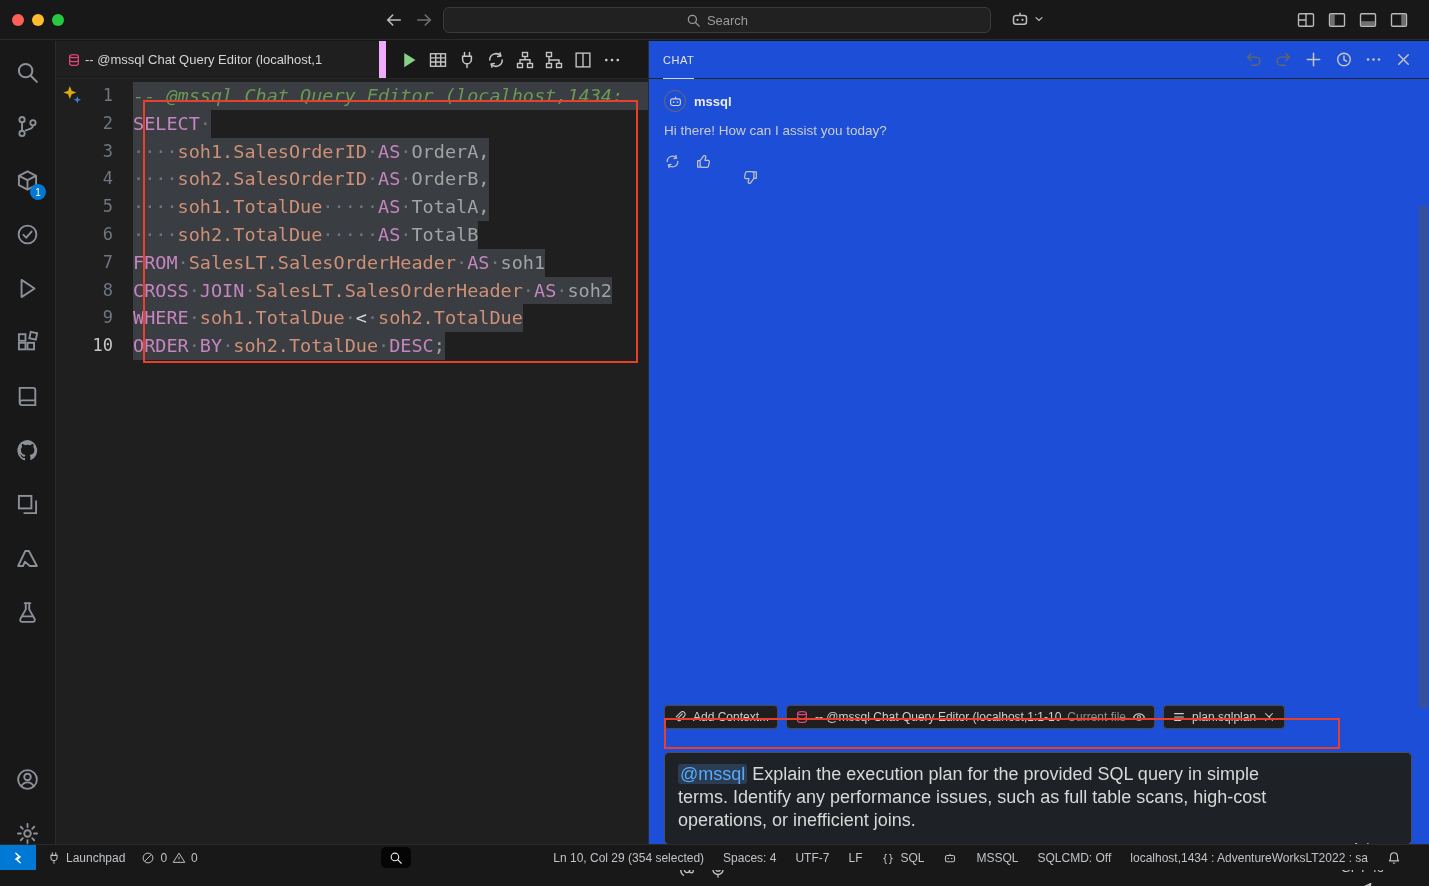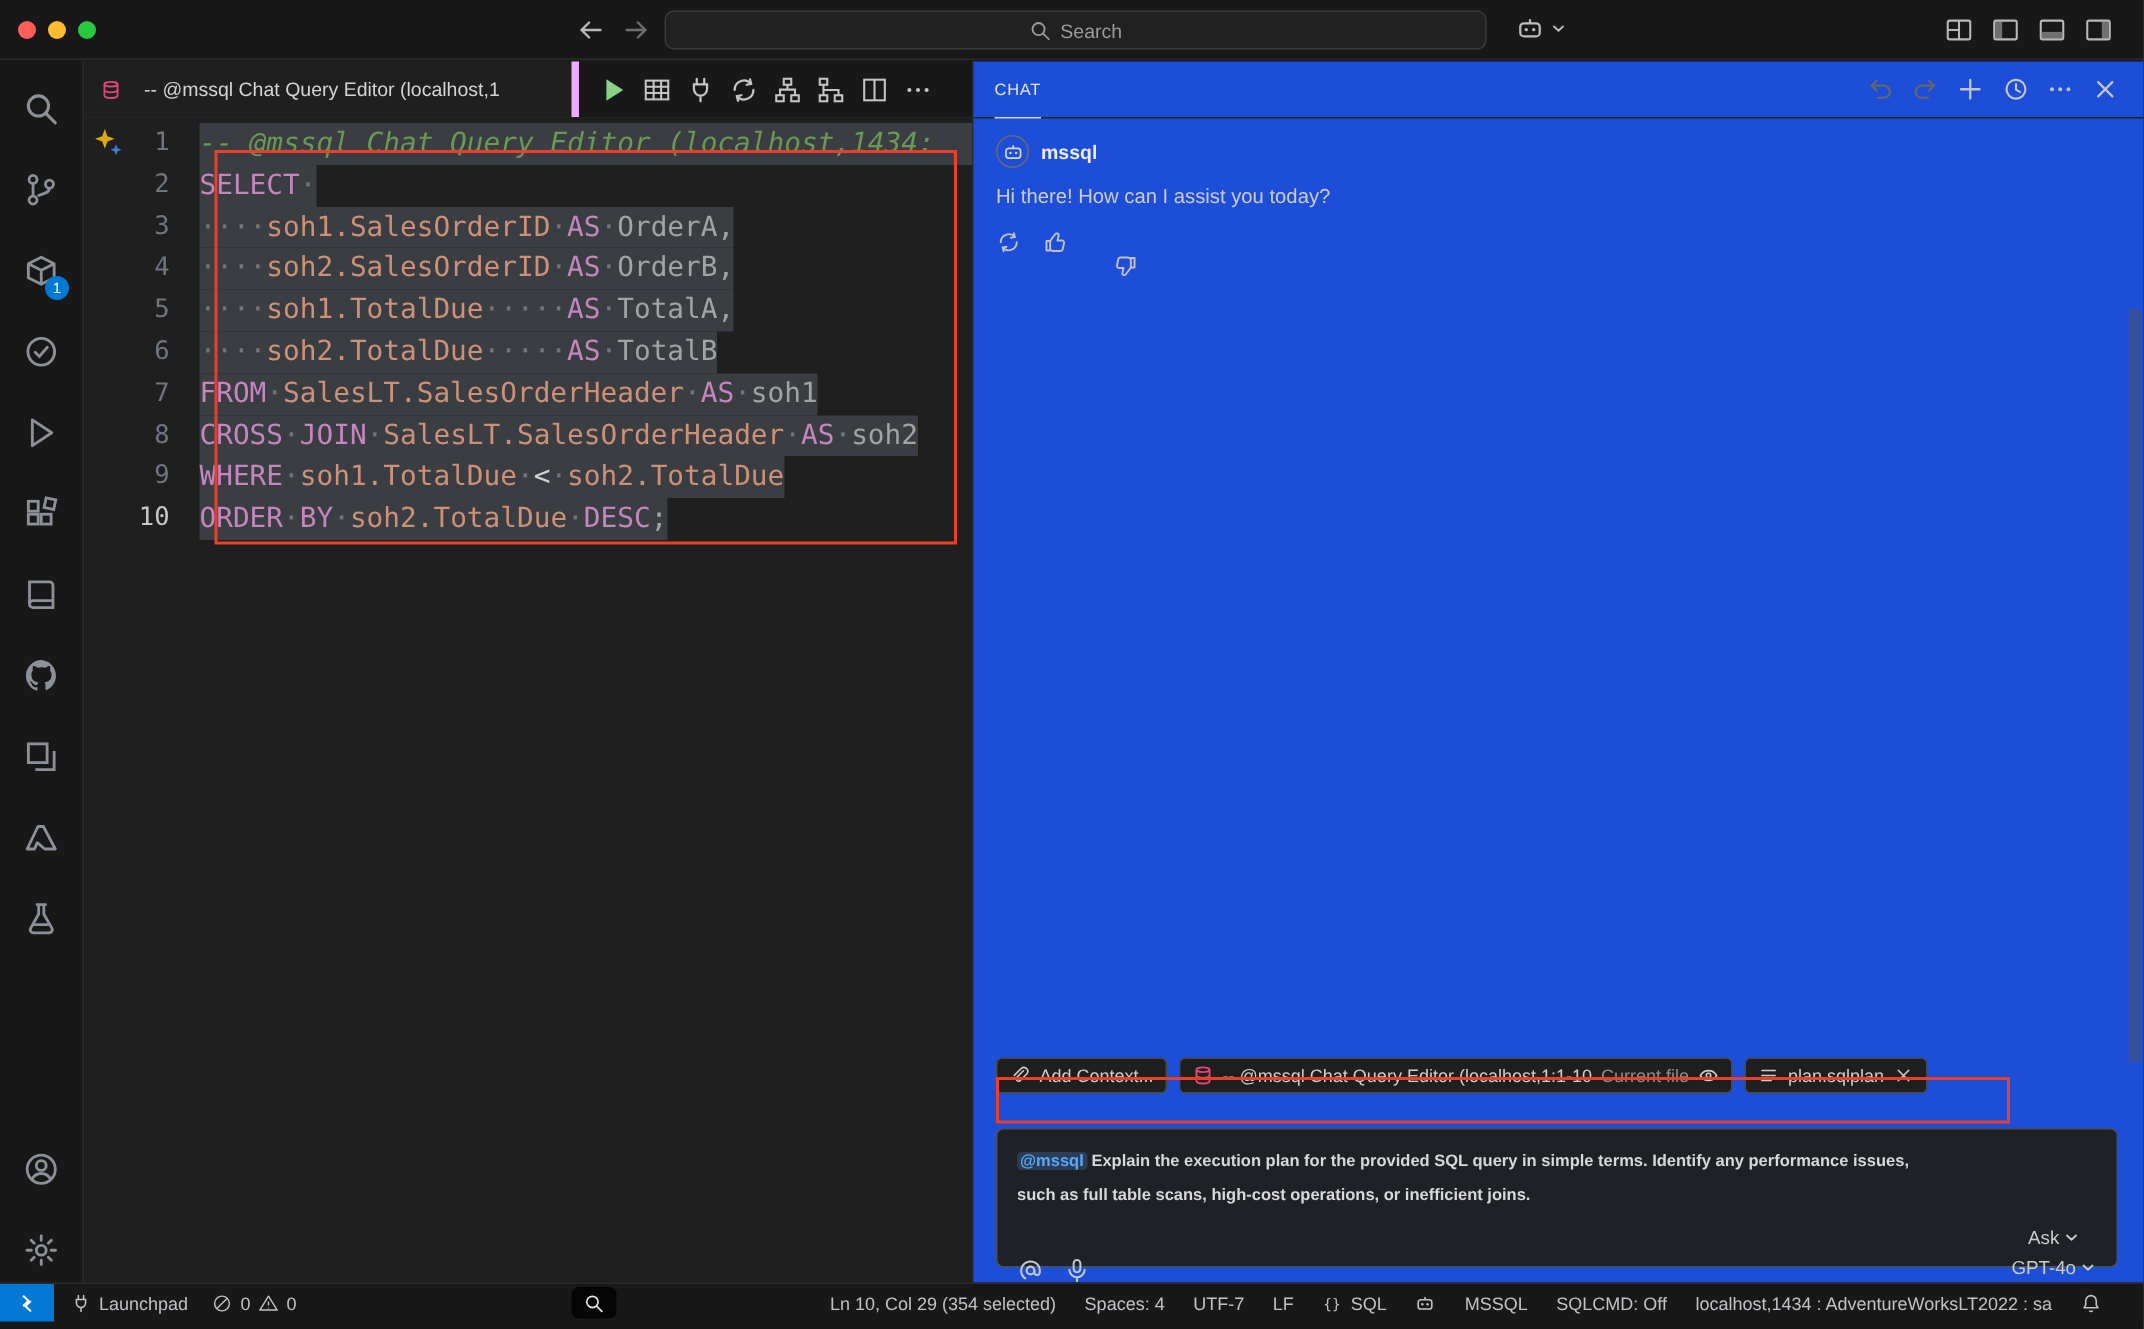--- a/index.html
+++ b/index.html
@@ -35,22 +35,22 @@
   .activitybar { position:absolute; left:0; top:41px; bottom:26px; width:56px; background:#181818;
     border-right:1px solid #2b2b2b; display:flex; flex-direction:column; align-items:stretch; padding-top:4px; }
   .ab-item { height:54px; display:flex; align-items:center; justify-content:center; position:relative; color:#8c9199; cursor:pointer; }
   .ab-badge { position:absolute; right:9px; bottom:7px; min-width:16px; height:16px; border-radius:9px; background:#0078d4;
     color:#fff; font-size:10px; display:flex; align-items:center; justify-content:center; padding:0 3px; }
   .ab-bottom { margin-top:auto; }
 
   
   .editor-group { position:absolute; left:56px; top:41px; width:592px; bottom:26px; background:#1f1f1f; }
   .tabbar { height:38px; background:#181818; display:flex; align-items:stretch; border-bottom:1px solid #252525; }
-  .tab { width:330px; background:#1f1f1f; display:flex; align-items:center; gap:15px; padding:0 11px;
-    color:#d4d4d4; font-size:13px; white-space:nowrap; overflow:hidden; border-right:5px solid #f0abfc; }
+  .tab { width:330px; background:#1f1f1f; display:flex; align-items:center; gap:4px; padding:0 11px;
+    color:#d4d4d4; font-size:13px; white-space:nowrap; overflow:hidden; border-right:7px solid #f0abfc; }
   .tab .label { overflow:hidden; white-space:nowrap; }
   .editor-actions { margin-left:auto; display:flex; align-items:center; gap:9px; padding-right:26px; color:#c5c5c5; }
   .ed-action { width:20px; height:20px; cursor:pointer; }
 
   .editor { position:absolute; top:38px; left:0; right:0; bottom:0; background:#1f1f1f; overflow:hidden; }
   .sparkle { position:absolute; left:6px; top:6px; width:21px; height:21px; }
   .code-lines { padding-top:3px; white-space:pre; font-family:"DejaVu Sans Mono", monospace; font-size:18.5px; }
   .code-row { display:flex; height:27.8px; line-height:27.8px; }
   .ln { width:57px; text-align:right; color:#6e7681; font-size:17px; flex:none; }
   .ln.active { color:#c6c6c6; }
@@ -82,32 +82,32 @@
   .msg-actions { margin-top:15px; display:flex; gap:14px; color:#c2c2c2; }
   .msg-action { width:17px; height:17px; cursor:pointer; }
   .chat-scroll { position:absolute; right:1px; top:165px; width:9px; height:502px; background:#555; opacity:.45; }
 
   .chat-input-area { position:absolute; left:15px; right:17px; bottom:15px; }
   .context-row { display:flex; align-items:center; gap:8px; height:30px; margin-bottom:20px; }
   .chip, .add-context { display:flex; align-items:center; gap:6px; height:24px; padding:0 8px; border:1px solid #4a4a4a;
     border-radius:4px; font-size:12px; color:#cfcfcf; background:#1f1f1f; white-space:nowrap; cursor:pointer; }
   .chip-suffix { color:#8f8f8f; }
   .input-box { border:1px solid #46505d; border-radius:5px; background:#1e2125; height:93px; padding:10px 13px 8px; }
-  .prompt { font-size:11px; line-height:23px; color:#d8d8d8; max-width:610px;font-weight:bold; }
+  .prompt { font-size:18px; line-height:23px; color:#d8d8d8; max-width:610px; }
   .mention { color:#55aaff; background:#2b3d53; border-radius:3px; padding:0 2px; }
   .input-controls { display:flex; align-items:center; margin-top:9px; color:#c2c8cf; }
   .ctl-icon { width:18px; height:18px; cursor:pointer; }
   .input-left { display:flex; gap:13px; align-items:center; }
   .input-right { margin-left:auto; display:flex; align-items:center; gap:6px; font-size:12.5px; color:#ccc;flex-direction:column; }
   .picker { display:flex; align-items:center; gap:2px; cursor:pointer; margin-left:8px; }
   .send-group { display:flex; align-items:center; gap:1px; margin-left:10px; }
   .send-icon { width:18px; height:18px; cursor:pointer; }
 
   
-  .statusbar { position:absolute; left:0; right:0; bottom:5px; height:26px; background:#181818; border-top:1px solid #2b2b2b;
+  .statusbar { position:absolute; left:0; right:0; bottom:16px; height:26px; background:#181818; border-top:1px solid #2b2b2b;
     display:flex; align-items:center; font-size:12px; color:#bfc3c7; }
   .remote { width:36px; height:25px; background:#0078d4; color:#fff; display:flex; align-items:center; justify-content:center; cursor:pointer; }
   .sb-group-left { display:flex; align-items:center; gap:16px; padding-left:11px; }
   .sb-item { display:flex; align-items:center; gap:5px; white-space:nowrap; cursor:pointer; }
   .zoom-pill { position:absolute; left:381px; top:2px; width:30px; height:21px; background:#050505; border-radius:5px;
     display:flex; align-items:center; justify-content:center; color:#e8e8e8; }
   .sb-group-right { margin-left:auto; display:flex; align-items:center; gap:19px; padding-right:28px; }
 
   
   .anno { position:absolute; border:2px solid #e8402a; pointer-events:none; z-index:60; }

